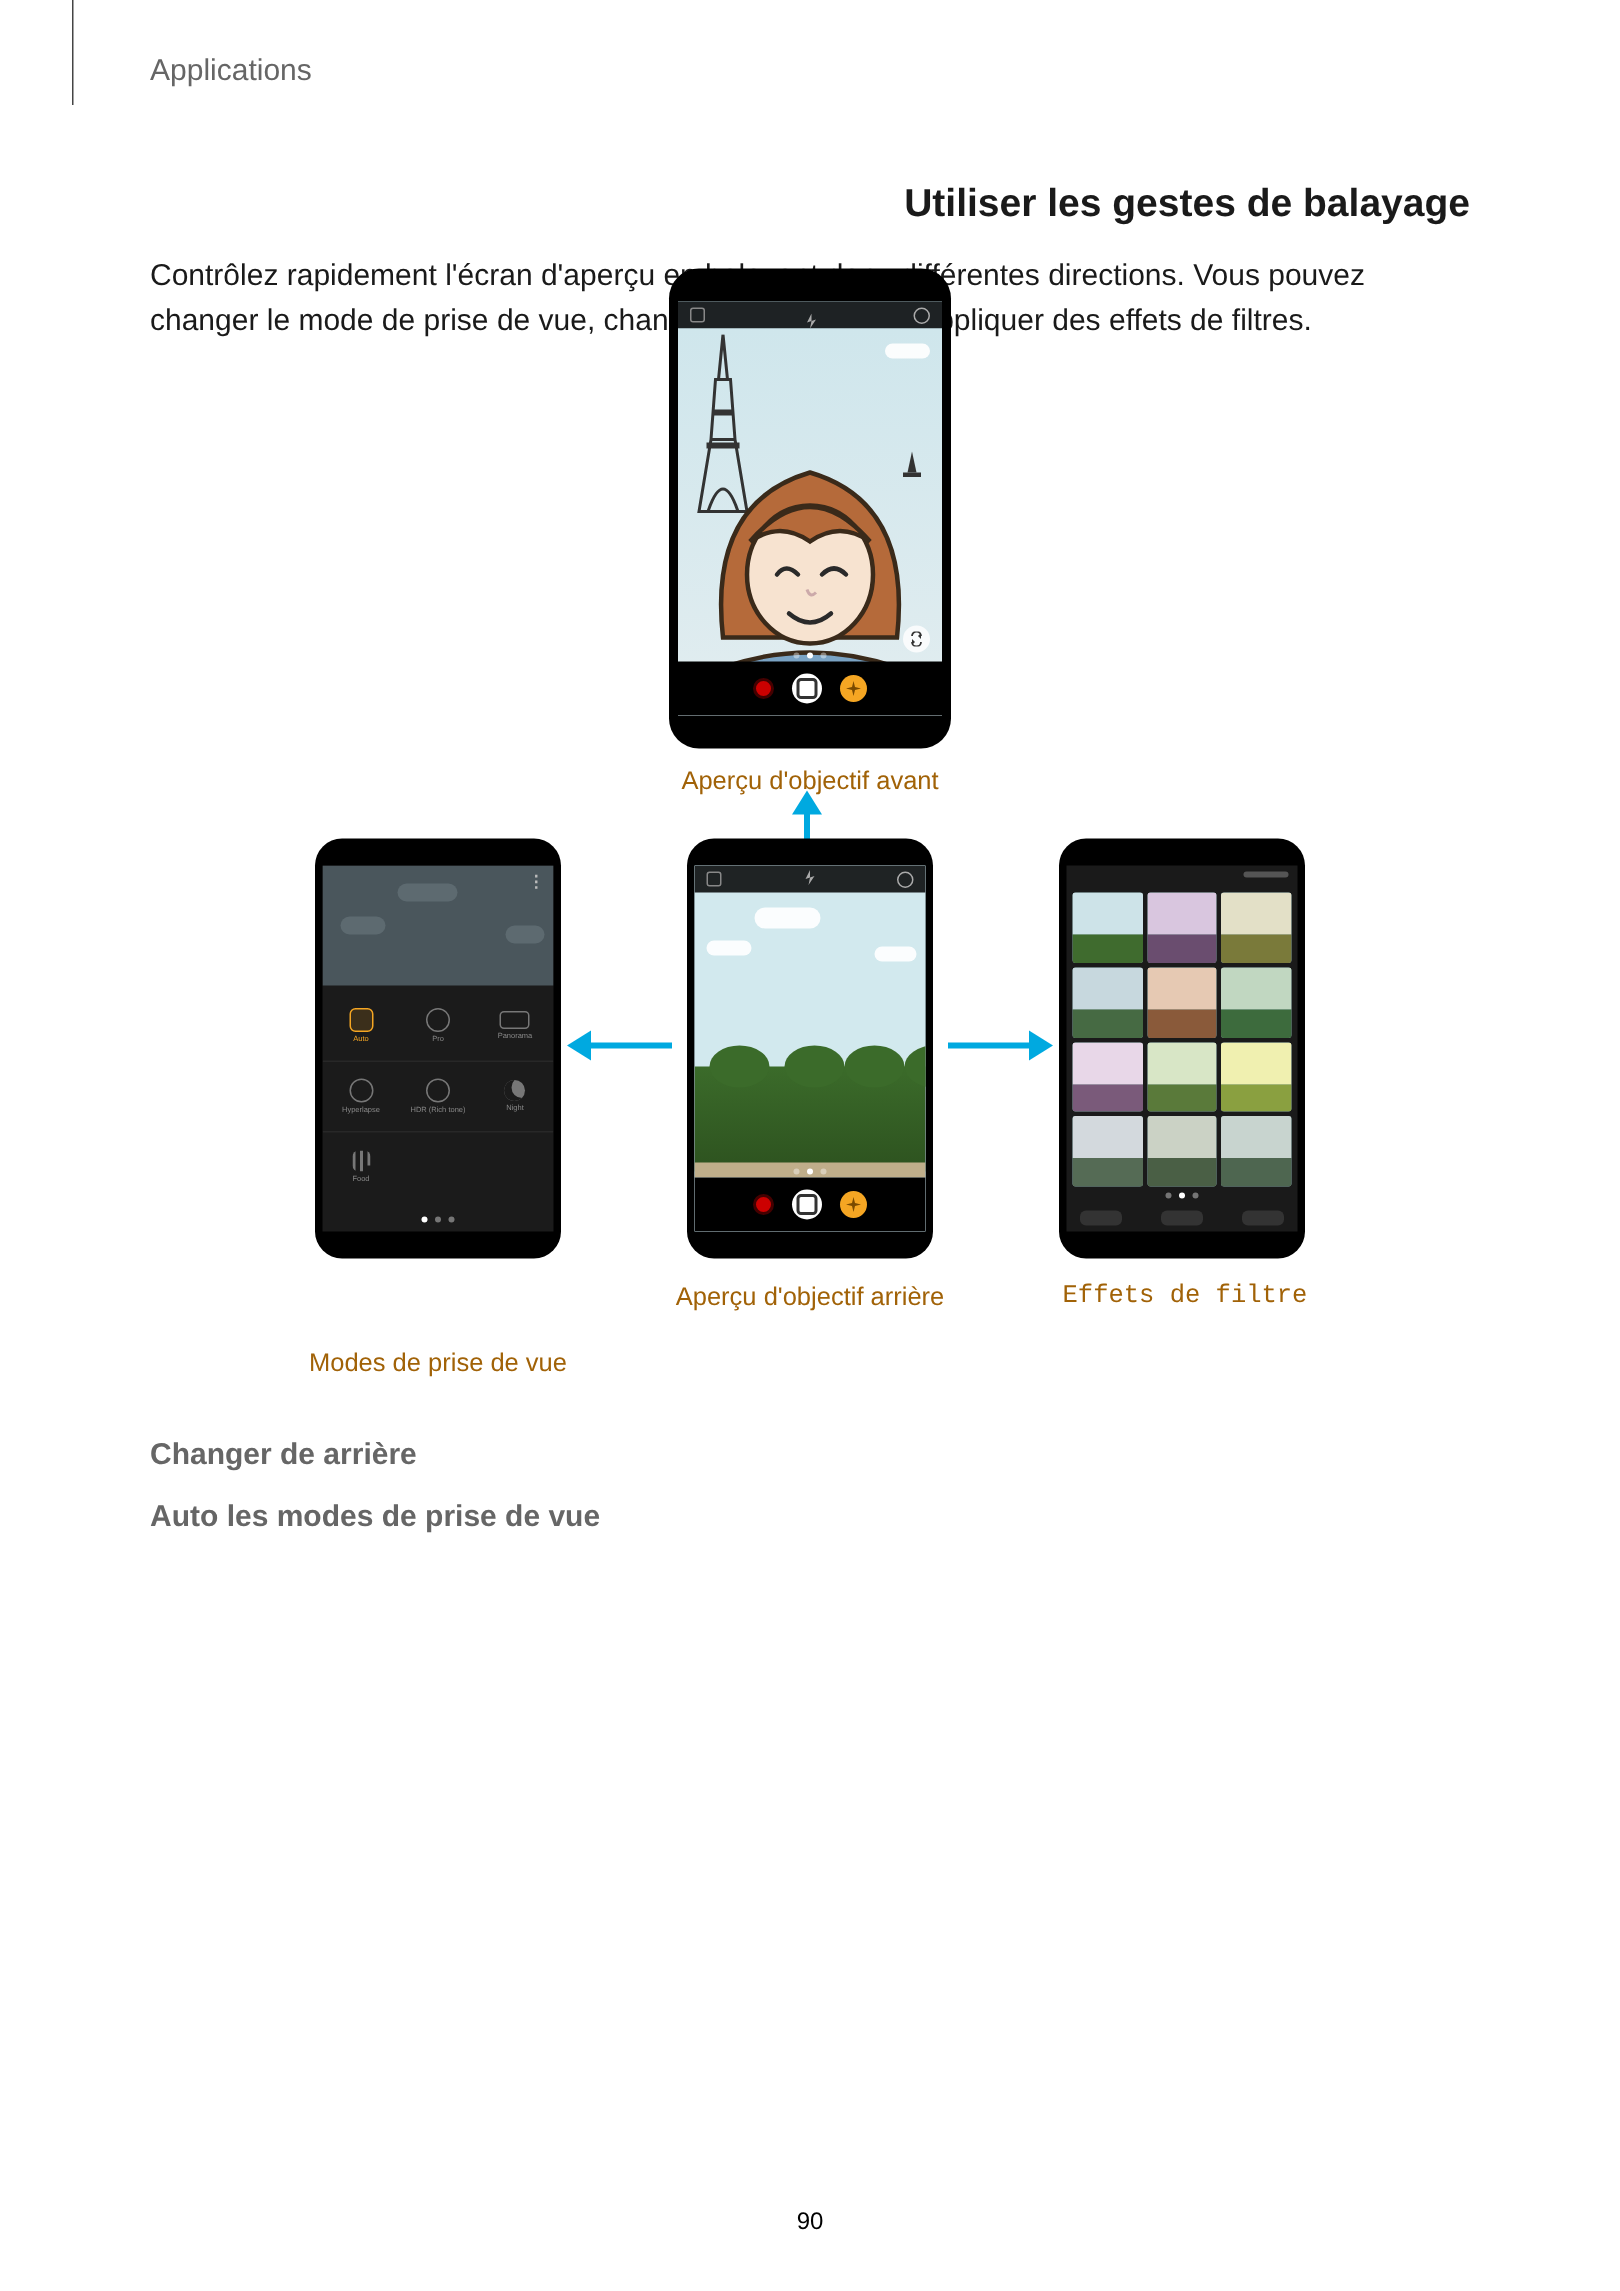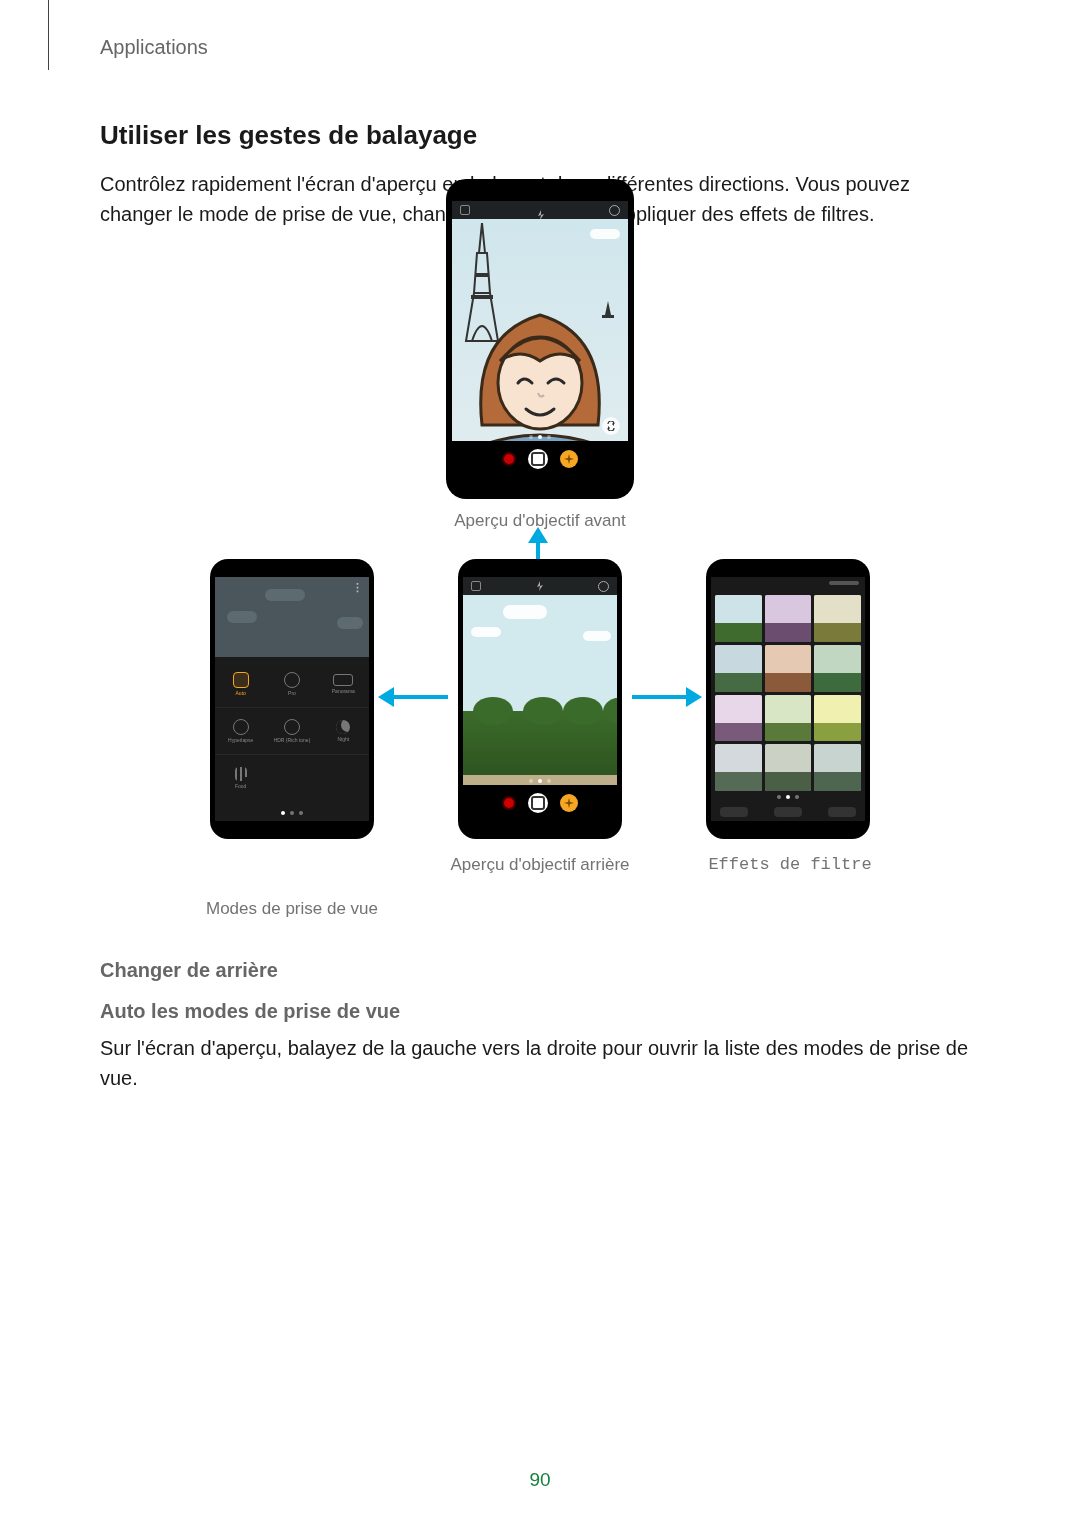--- a/index.html
+++ b/index.html
@@ -31,20 +31,21 @@
     color: #666;
     font-size: 20px;
   }
   .content {
     margin-top: 80px;
   }
   h2 {
     font-size: 26px;
     font-weight: bold;
     margin: 5px 0 18px 0;
+    text-align: right;
   }
   p.body {
     font-size: 20px;
     line-height: 1.5;
     margin: 0 0 30px 0;
   }
   .figure-area {
     position: relative;
     width: 760px;
     height: 660px;
@@ -116,21 +117,21 @@
   
   #phone-center { left: 298px; top: 300px; }
   
   #phone-left { left: 50px; top: 300px; }
   
   #phone-right { left: 546px; top: 300px; }
 
   .caption {
     position: absolute;
     font-size: 17px;
-    color: #737373;
+    color: #a16207;
     text-align: center;
     width: 220px;
   }
   #cap-top    { left: 270px; top: 252px; }
   #cap-left   { left: 22px;  top: 596px; margin-top: 44px; }
   #cap-center { left: 270px; top: 596px; }
   #cap-right  { left: 520px; top: 596px; font-family: Liberation Mono, monospace; }
 
   
   .arrow-v {
@@ -226,22 +227,22 @@
     font-size: 20px;
     color: #666;
     font-weight: bold;
     margin: 18px 0 10px 0;
   }
   .pagenum {
     position: absolute;
     bottom: 36px;
     left: 0; right: 0;
     text-align: center;
-    font-size: 19px;
-    color: #15803d;
+    font-size: 16px;
+    color: #000000;
   }
 </style>
 </head>
 <body>
 
 <div class="page">
   <div class="header-rule"></div>
   <div class="header-label">Applications</div>
 
   <div class="content">
@@ -481,17 +482,16 @@
           </div>
         </div>
       </div>
       <div id="cap-right" class="caption">Effets de filtre</div>
 
     </div>
 
     <h3>Changer de arrière</h3>
 
     <h3>Auto les modes de prise de vue</h3>
-    <p class="body">Sur l'écran d'aperçu, balayez de la gauche vers la droite pour ouvrir la liste des modes de prise de vue.</p>
   </div>
 
   <div class="pagenum">90</div>
 </div>
 
 </body></html>

